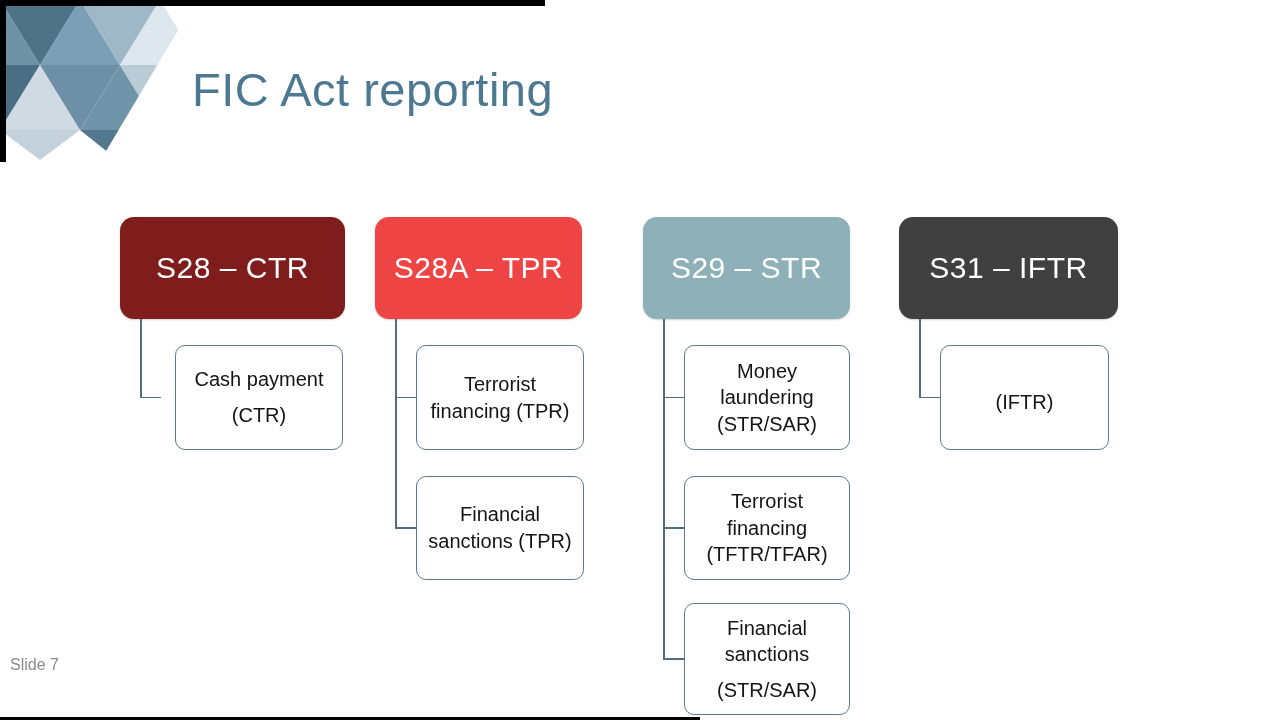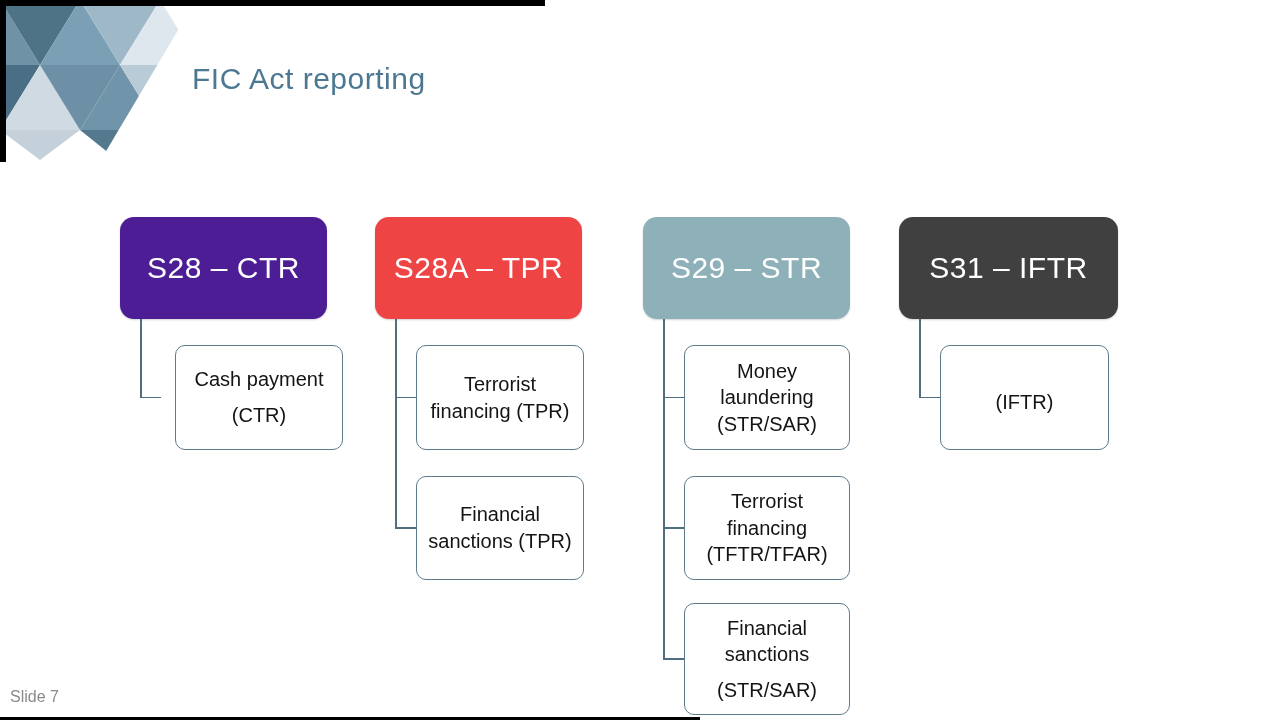--- a/index.html
+++ b/index.html
@@ -5,39 +5,39 @@
   html,body{margin:0;padding:0;}
   body{
     width:1280px;height:720px;position:relative;overflow:hidden;
     background:#ffffff;
     font-family:"Liberation Sans","DejaVu Sans",sans-serif;
   }
   .stage{position:absolute;inset:0;}
   .edge-bar{position:absolute;background:#000;}
   #slide-title{
     position:absolute;left:192px;top:62px;
-    font-size:30px;letter-spacing:0.5px;
+    font-size:47px;letter-spacing:0.5px;
     color:#4d7892;white-space:nowrap;text-align:right;
   }
   .header-box{
     position:absolute;border-radius:14px;
     display:flex;align-items:center;justify-content:center;
     color:#ffffff;font-size:30px;letter-spacing:0.5px;
     box-shadow:0 1px 2px rgba(0,0,0,0.18);
   }
   .child-box{
     position:absolute;background:#ffffff;
     border:1.4px solid #5d7b8c;border-radius:10px;
     display:flex;flex-direction:column;align-items:center;justify-content:center;
     text-align:center;color:#141414;font-size:20px;line-height:1.33;
   }
   .child-box .tag{margin-top:9px;}
   .conn{position:absolute;background:#4f6f80;}
   #slide-number{
-    position:absolute;left:10px;top:688px;
+    position:absolute;left:10px;top:656px;
     font-size:16px;color:#8a8a8a;
   }
   #corner-mosaic{position:absolute;left:0;top:0;}
 </style>
 </head>
 <body>
 
 <div class="stage">
 
   <svg id="corner-mosaic" width="210" height="170" viewBox="0 0 210 170">
@@ -62,21 +62,21 @@
       </g>
   </svg>
 
   <div class="edge-bar" style="left:0;top:0;width:545px;height:6px;"></div>
   <div class="edge-bar" style="left:0;top:0;width:6px;height:162px;"></div>
   <div class="edge-bar" style="left:0;top:717px;width:700px;height:3px;"></div>
 
   <div id="slide-title" style="color: rgb(77, 120, 146);">FIC Act reporting</div>
 
   <div id="diagram-layer">
-      <div class="header-box" style="left: 120px; top: 217px; width: 207px; height: 102px; background: #4c1d95; color: rgb(255, 255, 255);">
+      <div class="header-box" style="left: 120px; top: 217px; width: 225px; height: 102px; background: #7f1d1d; color: rgb(255, 255, 255);">
         <span>S28 – CTR</span>
       </div>
       <div class="conn" style="left: 140px; top: 319px; width: 1.6px; height: 77.5px; background: rgb(79, 111, 128);"></div>
       <div class="conn" style="left: 140px; top: 396.5px; width: 21px; height: 1.6px; background: rgb(79, 111, 128);"></div>
       <div class="child-box" style="left: 175px; top: 345px; width: 166px; height: 103px; border-color: rgb(93, 123, 140); color: rgb(20, 20, 20);">
         <div>Cash payment</div>
         <div class="tag">(CTR)</div>
       </div>
       <div class="header-box" style="left: 375px; top: 217px; width: 207px; height: 102px; background: #ef4444; color: rgb(255, 255, 255);">
         <span>S28A – TPR</span>

